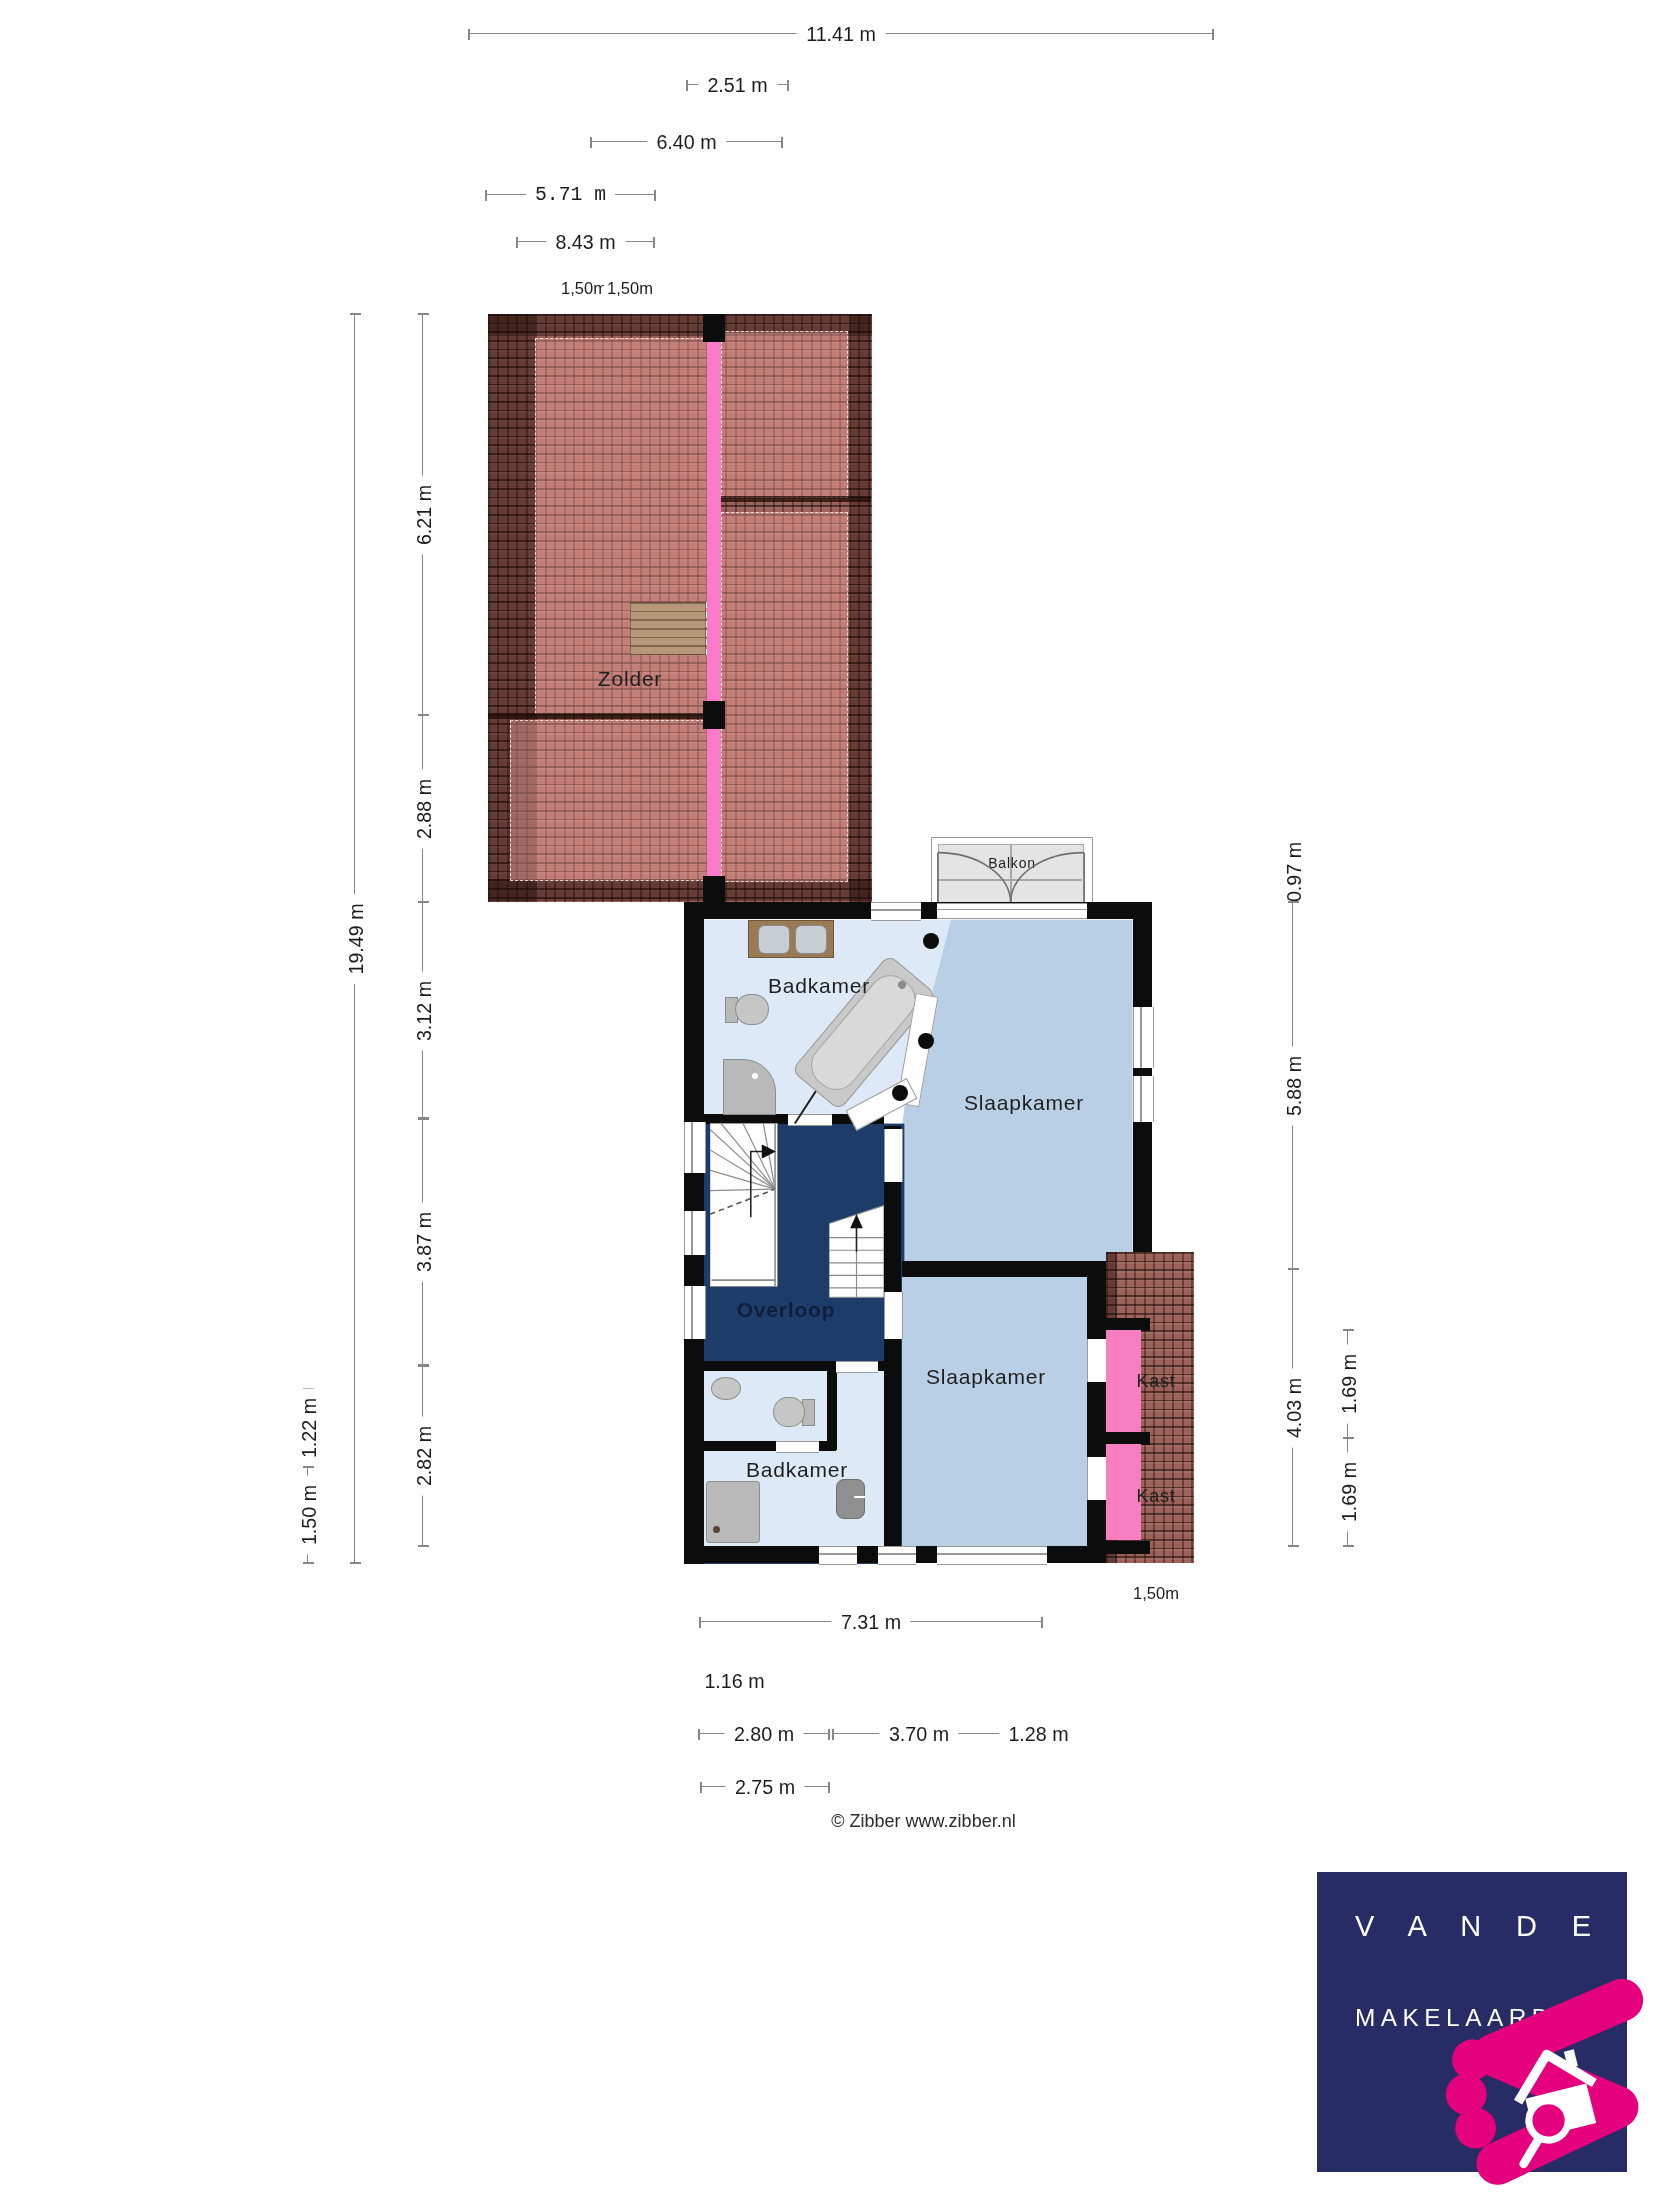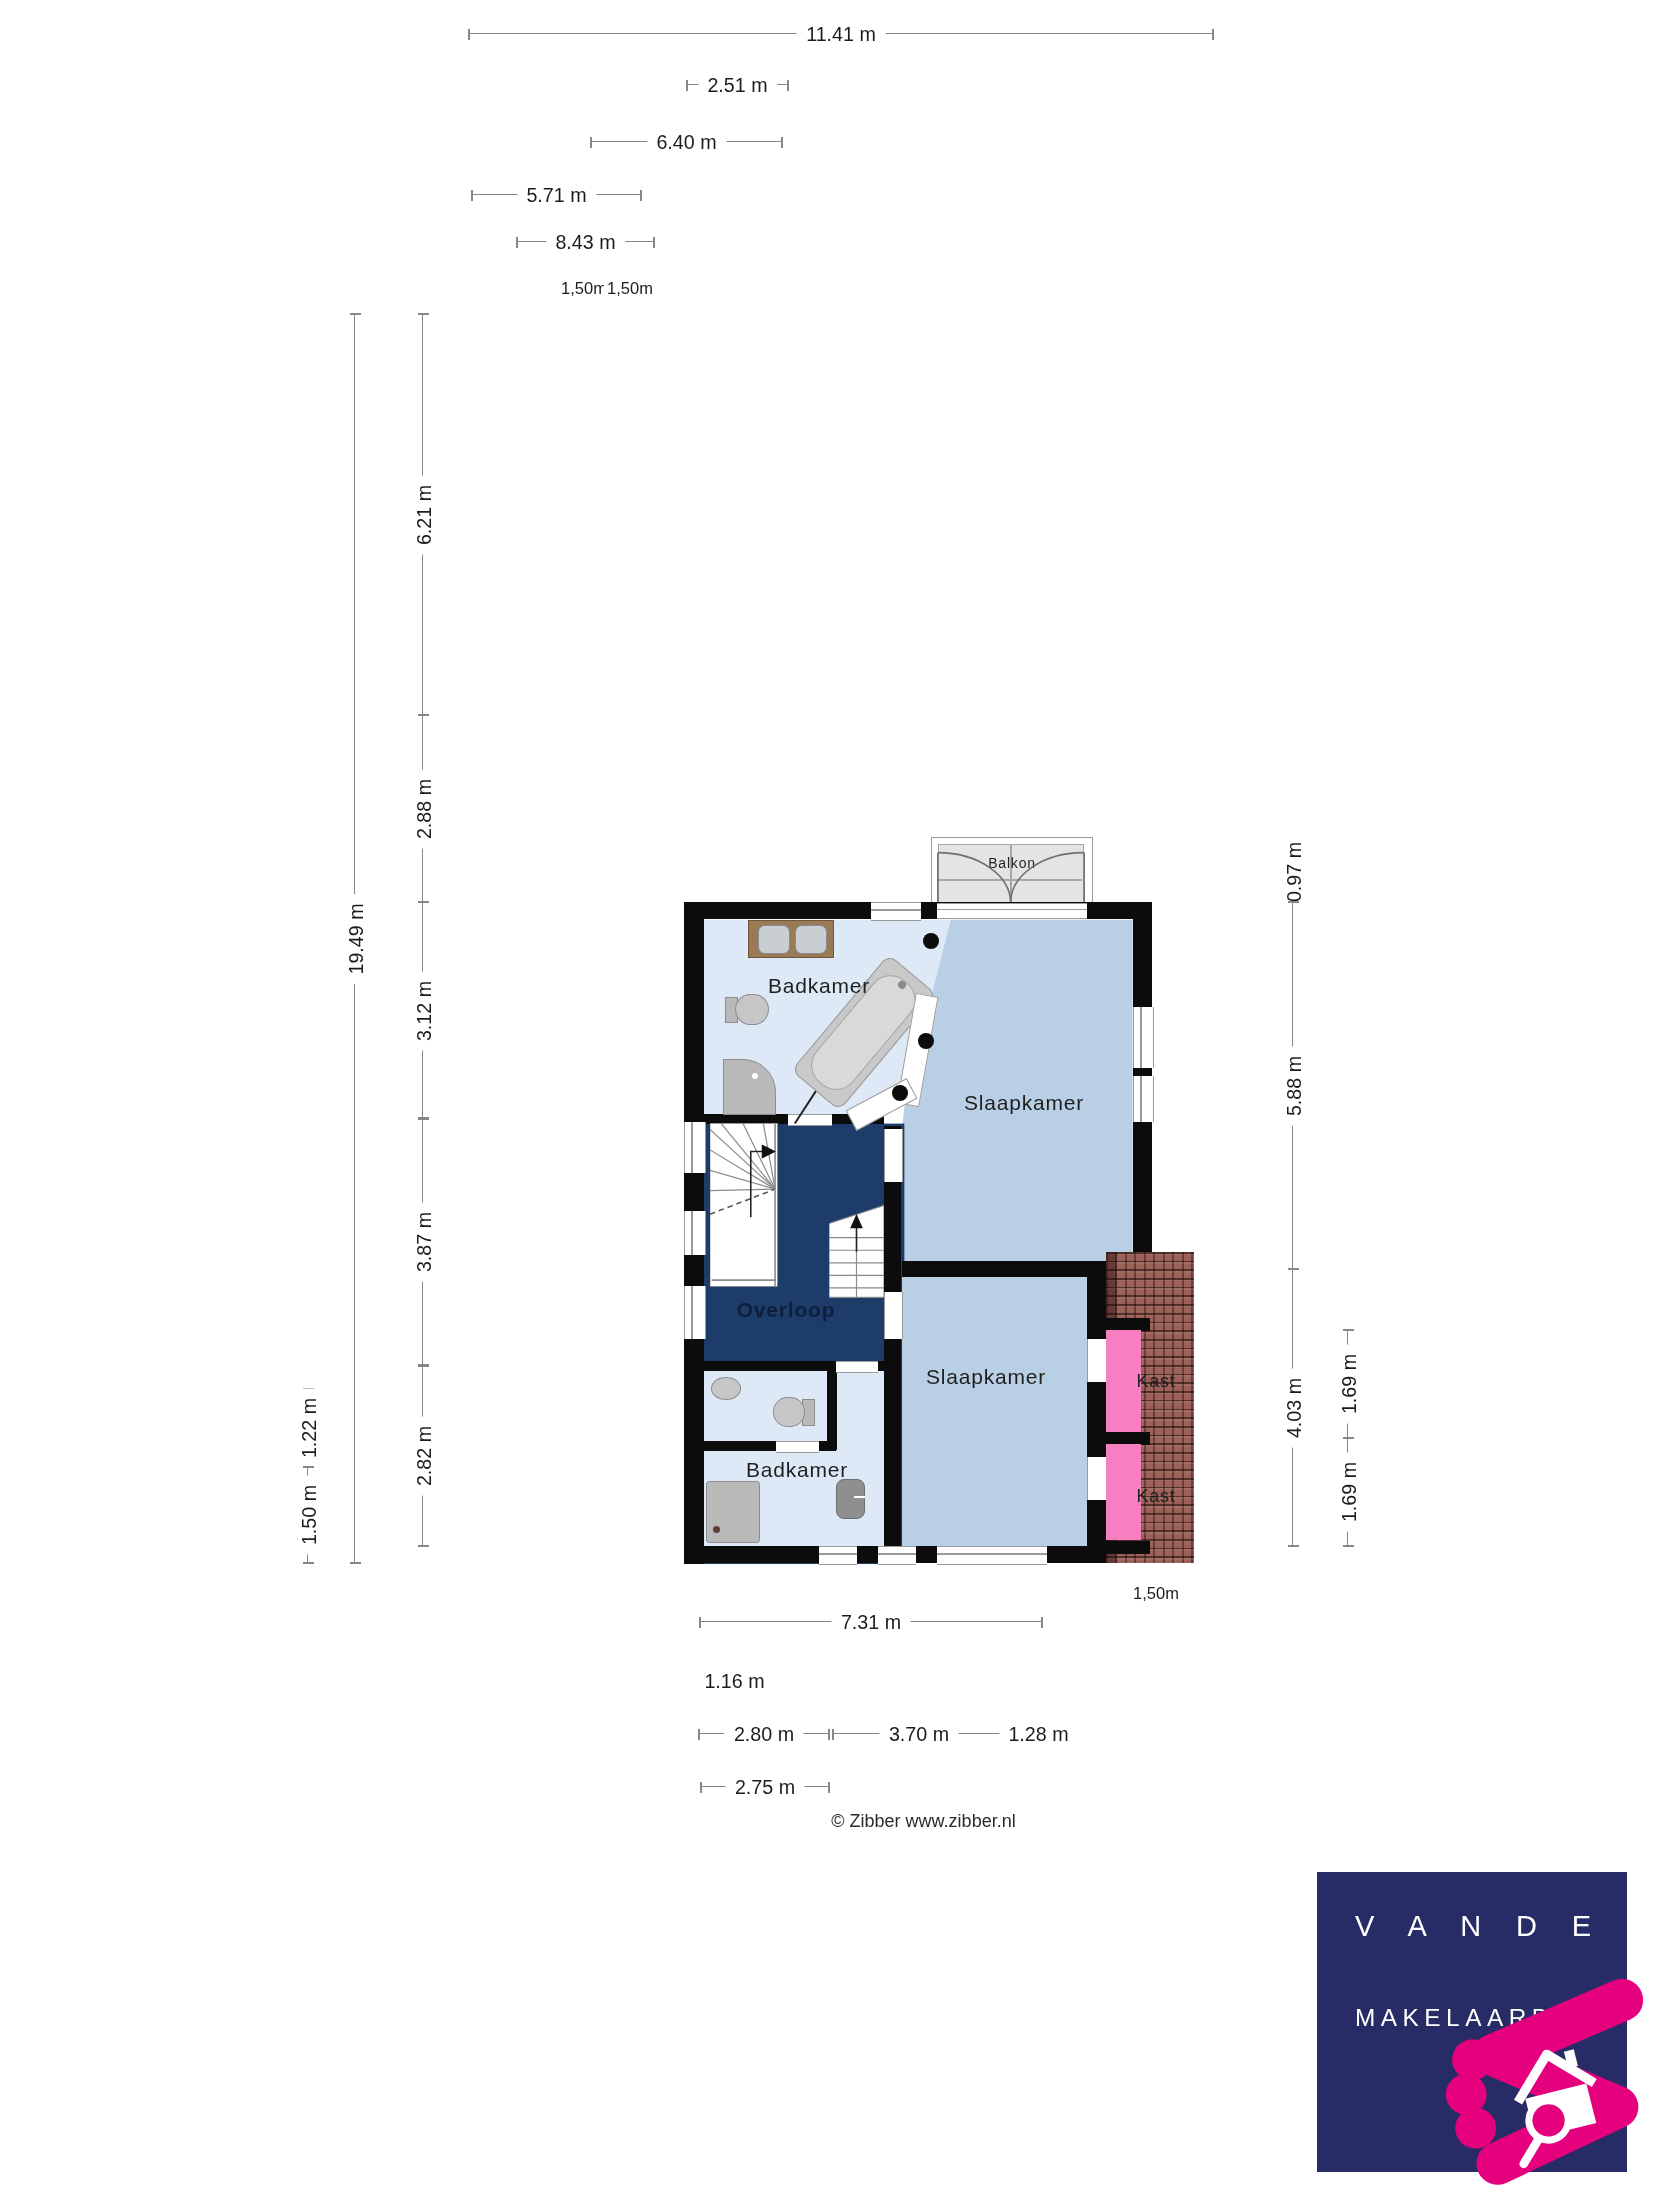--- a/index.html
+++ b/index.html
@@ -71,21 +71,21 @@
   <div class="hseg" style="left:687px;top:84px;width:101px;">
     <span class="t l"></span>
       <span class="t r"></span>
       <span class="lbl">2.51 m</span>
     </div>
   <div class="hseg" style="left:591px;top:141px;width:191px;">
     <span class="t l"></span>
       <span class="t r"></span>
       <span class="lbl">6.40 m</span>
     </div>
-  <div class="hseg" style="left:472px;top:194px;width:169px;">
+  <div class="hseg" style="left:486px;top:194px;width:169px;font-family:Liberation Mono, monospace;">
     <span class="t l"></span>
       <span class="t r"></span>
       <span class="lbl">5.71 m</span>
     </div>
   <div class="hseg" style="left:517px;top:241px;width:137px;">
     <span class="t l"></span>
       <span class="t r"></span>
       <span class="lbl">8.43 m</span>
     </div>
   <div class="freelbl" style="left:584px;top:288px;">1,50m</div>
@@ -185,20 +185,44 @@
       <span class="t r"></span>
       <span class="lbl">1.28 m</span>
     </div>
   <div class="hseg" style="left:701px;top:1786px;width:128px;">
     <span class="t l"></span>
       <span class="t r"></span>
       <span class="lbl">2.75 m</span>
     </div>
   <div class="freelbl" style="left:1156px;top:1593px;">1,50m</div>
 
+  <div class="abs tiles" style="left:488px;top:314px;width:384px;height:588px;">
+
+    <div class="abs shade" style="left:0;top:0;width:47px;height:588px;"></div>
+    <div class="abs shade" style="left:362px;top:0;width:21px;height:588px;"></div>
+    <div class="abs shade" style="left:0;top:0;width:384px;height:22px;"></div>
+    <div class="abs shade" style="left:0;top:565px;width:384px;height:22px;"></div>
+
+    <div class="abs lightzone" style="left:47px;top:24.4px;width:172px;height:374px;"></div>
+    <div class="abs lightzone" style="left:22px;top:406px;width:197px;height:159px;"></div>
+    <div class="abs lightzone" style="left:233px;top:16.5px;width:125px;height:165px;"></div>
+    <div class="abs lightzone" style="left:233px;top:198px;width:125px;height:368px;"></div>
+
+    <div class="abs seam" style="left:0;top:399px;width:219px;height:6.3px;"></div>
+    <div class="abs seam" style="left:233px;top:182px;width:150px;height:6.3px;"></div>
+
+    <div class="abs" style="left:142px;top:288px;width:76px;height:53px;background:#b59879;border-right:2.4px dashed #fff;box-shadow:inset 0 0 0 0.8px rgba(60,40,20,.5);
+         background-image:repeating-linear-gradient(180deg, rgba(70,45,25,.45) 0 1.6px, transparent 1.6px 8.7px);"></div>
+
+    <div class="abs ridge" style="left:219px;top:0;width:14px;height:588px;"></div>
+    <div class="abs stub" style="left:215px;top:0;width:22px;height:28px;"></div>
+    <div class="abs stub" style="left:215px;top:387px;width:22px;height:27.6px;"></div>
+    <div class="abs stub" style="left:215px;top:562px;width:22px;height:26px;"></div>
+    <div class="roomlbl" style="left:142px;top:365px;">Zolder</div>
+  </div>
 
   <div class="abs" style="left:931px;top:837px;width:160px;height:65px;background:#fff;border:1.6px solid #9a9a9a;">
     <div class="abs" style="left:6.3px;top:6.3px;width:144px;height:58px;background:#e4e4e4;border:0.8px solid #a8a8a8;"></div>
     <div class="abs" style="left:78px;top:7px;width:1.6px;height:57px;background:#a8a8a8;"></div>
     <div class="abs" style="left:6.3px;top:41px;width:144px;height:1.6px;background:#a8a8a8;"></div>
     <div class="roomlbl" style="left:80px;top:25px;font-size:14px;">Balkon</div>
   </div>
   <svg class="abs" style="left:931px;top:837px;" width="160" height="72" viewBox="0 0 203 92">
     <path d="M 8 20 A 93 64 0 0 1 101 84" fill="none" stroke="#6f6f6f" stroke-width="2"></path>
     <path d="M 195 20 A 93 64 0 0 0 101 84" fill="none" stroke="#6f6f6f" stroke-width="2"></path>

